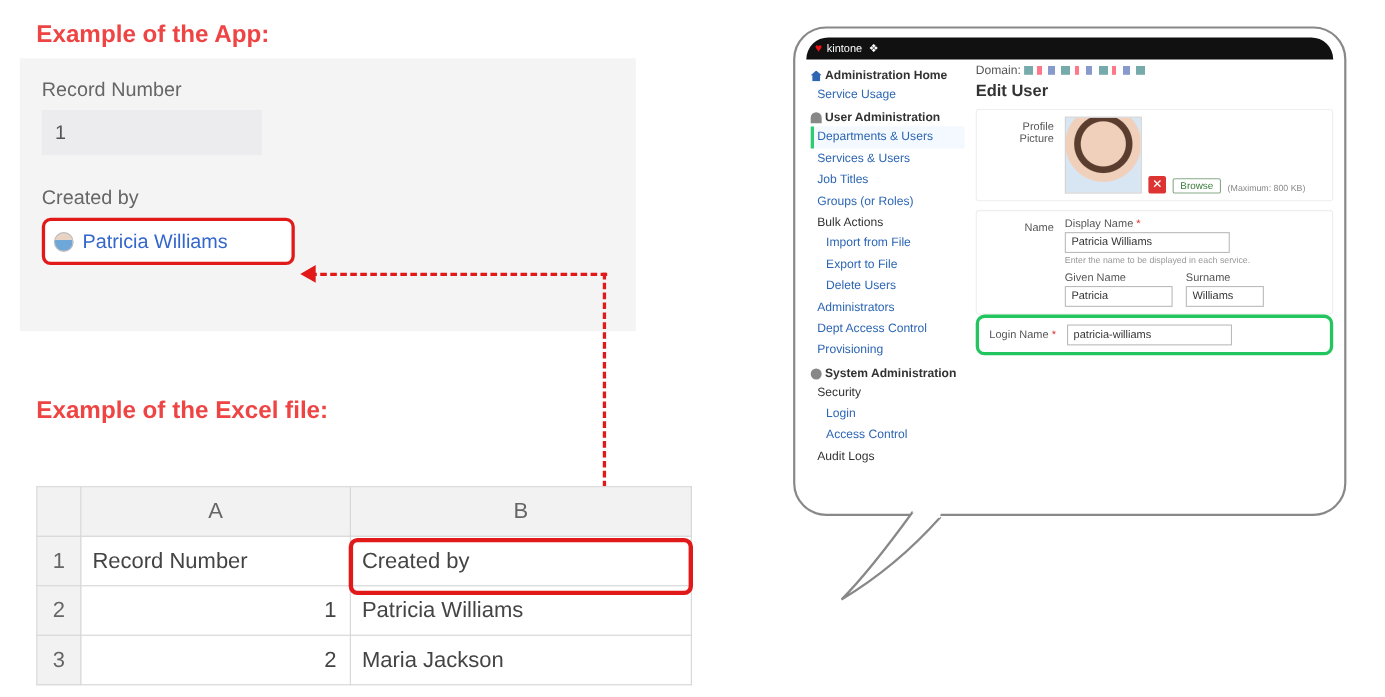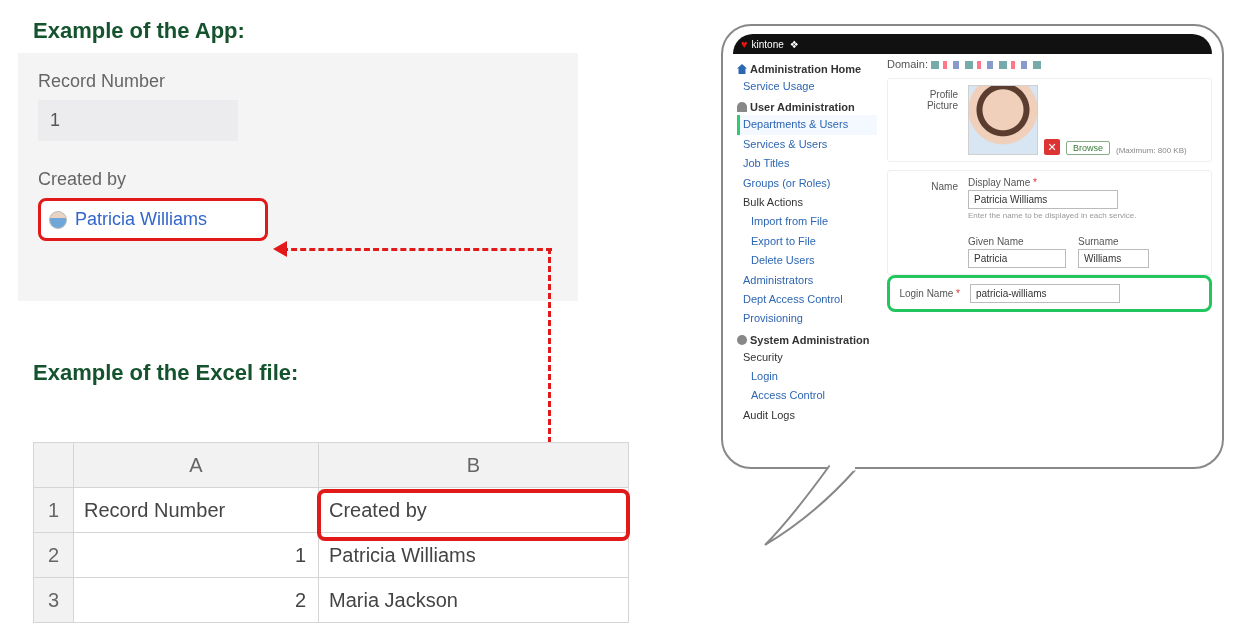--- a/index.html
+++ b/index.html
@@ -1,19 +1,19 @@
 <!DOCTYPE html>
 <html><head>
 <meta charset="utf-8">
 <style>
   * { box-sizing: border-box; margin: 0; padding: 0; }
   html, body { width: 1259px; height: 634px; font-family: Arial, Helvetica, sans-serif; background: #fff; color: #333; }
 
   
-  .heading { font-weight: 700; font-size: 22px; color: #14532d; }
+  .heading { font-weight: 700; font-size: 22px; color: #ef4444; }
   #hdg1 { position: absolute; left: 33px; top: 18px; }
   #hdg2 { position: absolute; left: 33px; top: 360px; }
 
   
   .app-card { position: absolute; left: 18px; top: 53px; width: 560px; height: 248px; background: #f4f4f5; padding: 18px 20px; }
   .app-label { color: #666; font-size: 18px; margin-bottom: 8px; }
   .app-value-box { width: 200px; background: #ececee; padding: 10px 12px; font-size: 18px; color: #555; }
   .app-label2 { color: #666; font-size: 18px; margin-top: 28px; margin-bottom: 8px; }
   .createdby-outer { position: relative; width: 230px; background: #fff; border: 3px solid #e11919; border-radius: 8px; padding: 8px 10px 8px 8px; }
   .createdby-inner { display: flex; align-items: center; gap: 8px; }
@@ -75,21 +75,21 @@
   .avatar-lg { width: 70px; height: 70px; background: radial-gradient(circle at 50% 35%, #f0cfbb 0 20px, #5a3d2e 21px 26px, #f0cfbb 27px 34px, #d7e6f2 35px); border: 1px solid #d0d0d0; display: inline-block; vertical-align: bottom; }
   .avatar-row { display: flex; align-items: flex-end; gap: 6px; }
   .btn-del-img { width: 16px; height: 16px; background: #d33; color: #fff; font-size: 11px; line-height: 16px; text-align: center; border-radius: 2px; }
   .btn-browse { border: 1px solid #8a8; color: #3a7a3a; font-size: 9px; padding: 1px 6px; border-radius: 2px; }
   .maxkb { font-size: 8px; color: #888; }
 
   .txt-in { border: 1px solid #bbb; padding: 3px 5px; font-size: 10px; color: #333; background: #fff; }
   .lbl-sm { font-size: 10px; color: #555; display: block; margin-bottom: 2px; }
   .req { color: #d33; }
   .hint { font-size: 8px; color: #999; margin-top: 2px; }
-  .name-cols { display: flex; gap: 12px; margin-top: 16px; }
+  .name-cols { display: flex; gap: 12px; margin-top: 6px; }
 
   .login-hl { border: 3px solid #22c55e; border-radius: 8px; padding: 6px 8px; display: flex; gap: 10px; align-items: center; }
   .login-hl .form-label { padding-top: 0; }
 
 </style>
 </head>
 <body>
 
 <div id="hdg1" class="heading">Example of the App:</div>
 <div id="hdg2" class="heading">Example of the Excel file:</div>
@@ -174,20 +174,21 @@
       <div class="side-link side-sub">Login</div>
       <div class="side-link side-sub">Access Control</div>
       <div class="side-link black">Audit Logs</div>
     </div>
 
     <div class="admin-main">
       <div class="domain-row">
         <span>Domain:</span>
         <span class="domain-blurs"></span>
       </div>
+      <div class="admin-h1">Edit User</div>
 
       <div class="form-block">
         <div class="form-label">Profile Picture</div>
         <div class="form-body">
           <div class="avatar-row">
             <span class="avatar-lg"></span>
             <span class="btn-del-img">✕</span>
             <span class="btn-browse">Browse</span>
             <span class="maxkb">(Maximum: 800 KB)</span>
           </div>

